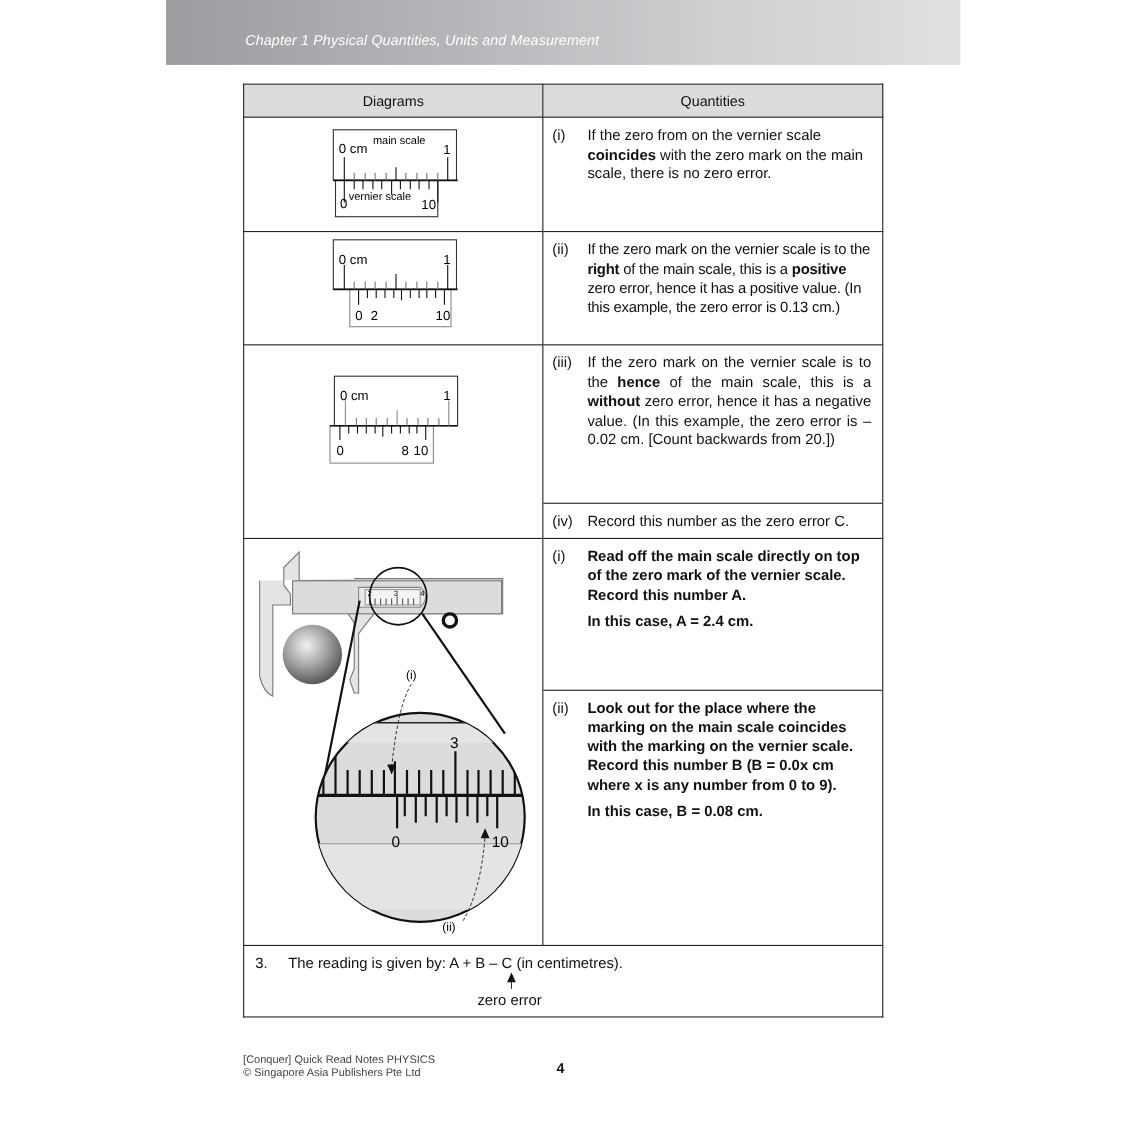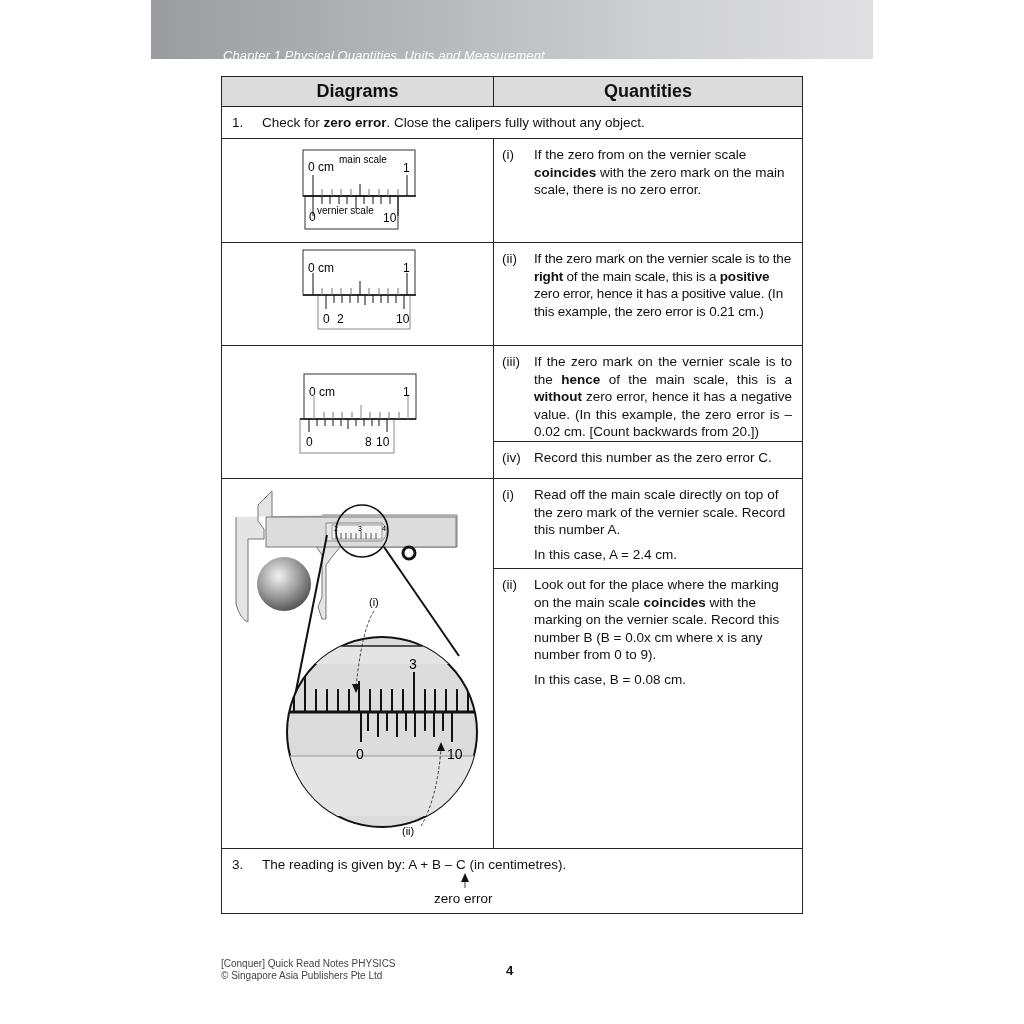--- a/index.html
+++ b/index.html
@@ -1,56 +1,51 @@
 <!DOCTYPE html>
 <html><head>
 <meta charset="utf-8">
 <style>
   html, body { margin:0; padding:0; background:#ffffff; }
   body { width:1024px; height:1024px; position:relative; overflow:hidden; font-family:"Liberation Sans", sans-serif; color:#111; }
   .banner { position:absolute; left:151px; top:0; width:722px; height:59px; background:linear-gradient(90deg,#9a9c9f 0%,#b3b5b8 35%,#cfd0d2 70%,#e0e0e2 100%); }
-  .banner-title { position:absolute; left:72px; top:48px; font-size:13px; font-style:italic; color:#ffffff; letter-spacing:0.1px; }
+  .banner-title { position:absolute; left:72px; top:29px; font-size:13px; font-style:italic; color:#ffffff; letter-spacing:0.1px; }
   table.main { position:absolute; left:221px; top:76px; width:582px; border-collapse:collapse; font-size:13.5px; }
   table.main td, table.main th { border:1.5px solid #222; padding:0; vertical-align:top; }
-  th { background:#dcdcdc; font-weight:bold; height:29px; text-align:center; vertical-align:middle !important; font-size:18px; }
+  th { background:#dcdcdc; font-weight:normal; height:29px; text-align:center; vertical-align:middle !important; font-size:13px; }
   .step { padding:7px 10px 6px 10px !important; line-height:18px; }
   .step .num { display:inline-block; width:30px; }
   .step .txt { display:inline-block; vertical-align:top; width:520px; }
   .diag { width:271px; position:relative; }
   .proc { width:309px; }
   .pitem { display:flex; padding:7px 10px 6px 8px; line-height:17.5px; }
   .pitem .roman { width:32px; flex:none; }
   .pitem .ptext { flex:1; }
-  .pitem .ptext p { margin:0 0 7px 0; }
+  .pitem .ptext p { margin:0 0 7px 0;font-weight:bold; }
   .pitem .ptext p:last-child { margin-bottom:0; }
   .justify { text-align:justify; }
-  .subsplit { border-top:1.5px solid #222; }
+  .subsplit { border-top:1.5px solid #222;margin-top:48px; }
   .footer-left { position:absolute; left:221px; top:958px; font-size:10px; color:#444; line-height:12px; }
   .page-num { position:absolute; left:506px; top:963px; font-size:13px; font-weight:bold; }
   svg text { font-family:"Liberation Sans", sans-serif; }
 </style>
 </head>
 <body>
 
 <div class="banner">
   <div class="banner-title">Chapter 1  Physical Quantities, Units and Measurement</div>
 </div>
 
 <table class="main">
   <tbody>
       <tr>
     <th>Diagrams</th>
     <th>Quantities</th>
   </tr>
 
-  <tr>
-    <td colspan="2" class="step" style="height:17px;">
-      <span class="num">1.</span><span class="txt"><span>Check for </span><b>zero error</b><span>. Close the calipers fully without any object.</span></span>
-    </td>
-  </tr>
 
   <tr style="height:100px;">
     <td class="diag">
       <svg width="271" height="100">
         <rect x="81" y="11" width="112" height="46" fill="none" stroke="#333" stroke-width="1"></rect>
         <rect x="83" y="57" width="93" height="33" fill="none" stroke="#333" stroke-width="1"></rect>
         <line x1="81" y1="57" x2="194" y2="57" stroke="#111" stroke-width="1.5"></line>
         <line x1="91" y1="36" x2="91" y2="57" stroke="#111"></line>
         <line x1="185" y1="36" x2="185" y2="57" stroke="#111"></line>
         <line x1="138" y1="45" x2="138" y2="57" stroke="#111"></line>
@@ -128,21 +123,21 @@
         <text x="86" y="29" font-size="12">0 cm</text>
         <text x="181" y="29" font-size="12">1</text>
         <text x="101" y="80" font-size="12">0</text>
         <text x="115" y="80" font-size="12">2</text>
         <text x="174" y="80" font-size="12">10</text>
       </svg>
     </td>
     <td class="proc">
       <div class="pitem">
         <span class="roman">(ii)</span>
-        <span class="ptext" style="letter-spacing:-0.2px;"><span>If the zero mark on the vernier scale is to the </span><b>right</b><span> of the main scale, this is a </span><b>positive</b><span> zero error, hence it has a positive value. (In this example, the zero error is 0.21 cm.)</span></span>
+        <span class="ptext" style="letter-spacing:-0.2px;"><span>If the zero mark on the vernier scale is to the </span><b>right</b><span> of the main scale, this is a </span><b>positive</b><span> zero error, hence it has a positive value. (In this example, the zero error is 0.13 cm.)</span></span>
       </div>
     </td>
   </tr>
 
   <tr style="height:129px;">
     <td class="diag">
       <svg width="271" height="129">
         <rect x="82" y="28" width="112" height="45" fill="none" stroke="#333"></rect>
         <rect x="78" y="73" width="94" height="34" fill="none" stroke="#888"></rect>
         <line x1="78" y1="73" x2="194" y2="73" stroke="#111" stroke-width="1.5"></line>

